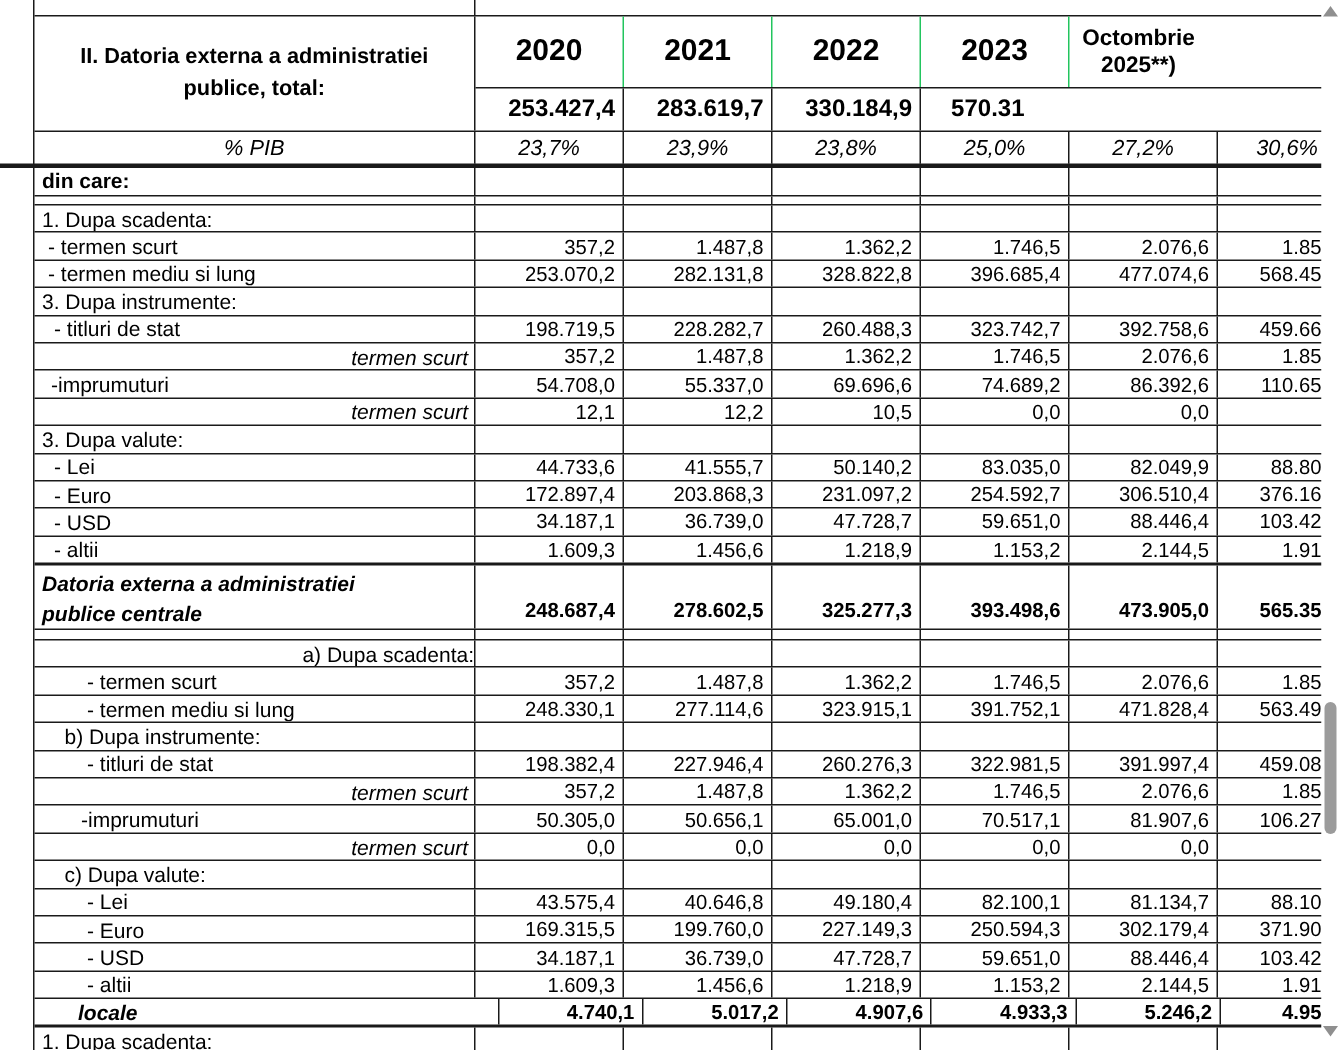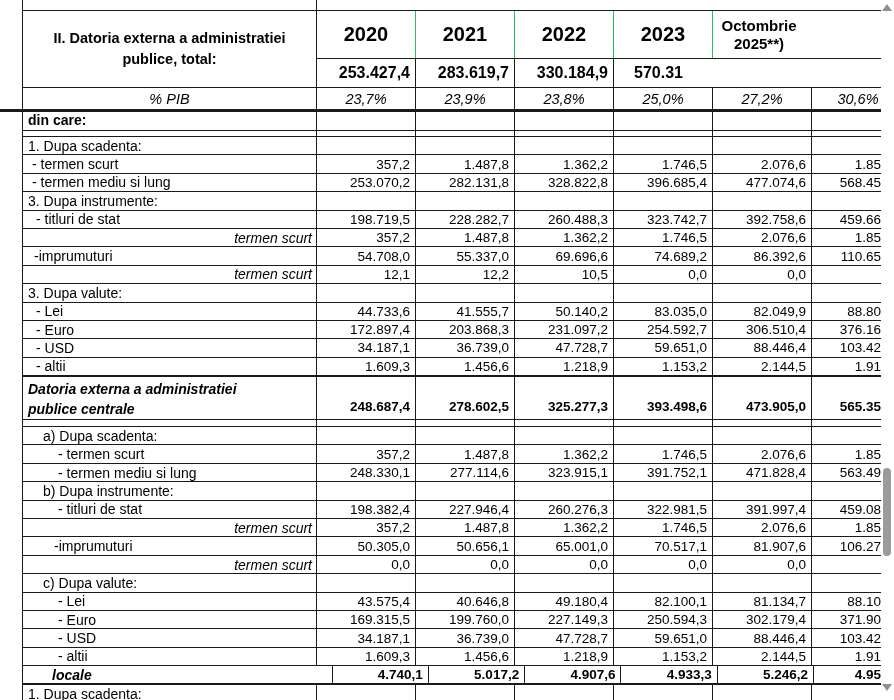--- a/index.html
+++ b/index.html
@@ -256,21 +256,21 @@
           <div class="row spacer" style="height: 7px;">
             <div class="cell lc "><span></span></div>
             <div class="cell vc "></div>
             <div class="cell vc "></div>
             <div class="cell vc "></div>
             <div class="cell vc "></div>
             <div class="cell vc "></div>
             <div class="cell vc vc-last "></div>
           </div>
           <div class="row " style="height: 18.4px;">
-            <div class="cell lc " style="padding-left: 20px;"><span>a) Dupa scadenta:</span></div>
+            <div class="cell lc " style="padding-left: 20px; justify-content: flex-end;"><span>a) Dupa scadenta:</span></div>
             <div class="cell vc "></div>
             <div class="cell vc "></div>
             <div class="cell vc "></div>
             <div class="cell vc "></div>
             <div class="cell vc "></div>
             <div class="cell vc vc-last "></div>
           </div>
           <div class="row " style="height: 18.4px;">
             <div class="cell lc " style="padding-left: 35px;"><span>- termen scurt</span></div>
             <div class="cell vc ">357,2</div>

